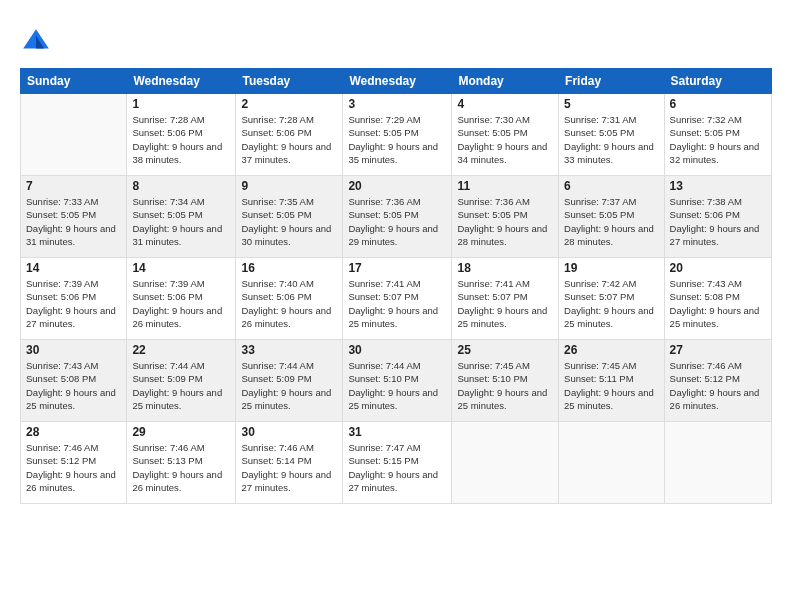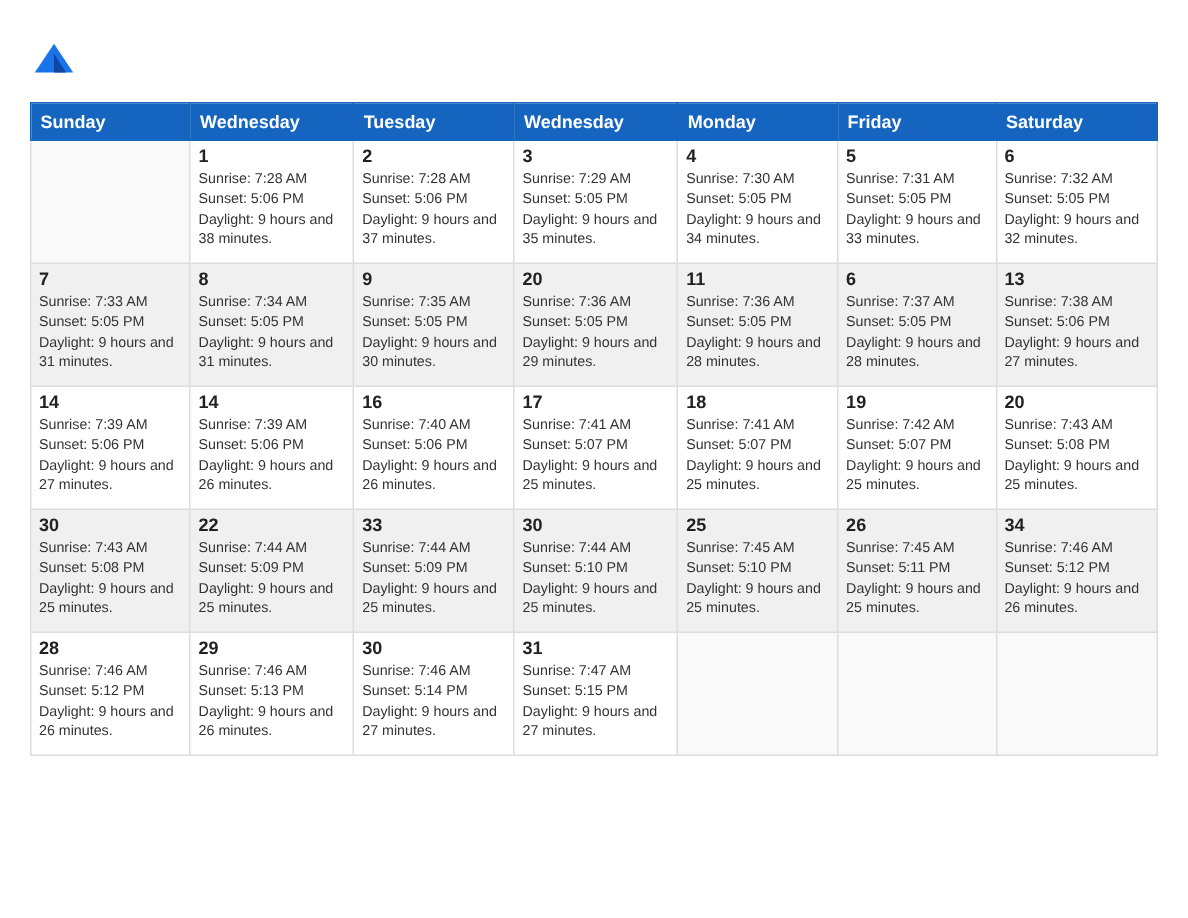--- a/index.html
+++ b/index.html
@@ -243,21 +243,21 @@
           </td>
           <td>
             <span class="day-num">25</span>
             <div class="day-info">Sunrise: 7:45 AM<br>Sunset: 5:10 PM<br>Daylight: 9 hours and 25 minutes.</div>
           </td>
           <td>
             <span class="day-num">26</span>
             <div class="day-info">Sunrise: 7:45 AM<br>Sunset: 5:11 PM<br>Daylight: 9 hours and 25 minutes.</div>
           </td>
           <td>
-            <span class="day-num">34</span>
+            <span class="day-num">27</span>
             <div class="day-info">Sunrise: 7:46 AM<br>Sunset: 5:12 PM<br>Daylight: 9 hours and 26 minutes.</div>
           </td>
         </tr>
         <tr>
           <td>
             <span class="day-num">28</span>
             <div class="day-info">Sunrise: 7:46 AM<br>Sunset: 5:12 PM<br>Daylight: 9 hours and 26 minutes.</div>
           </td>
           <td>
             <span class="day-num">29</span>

